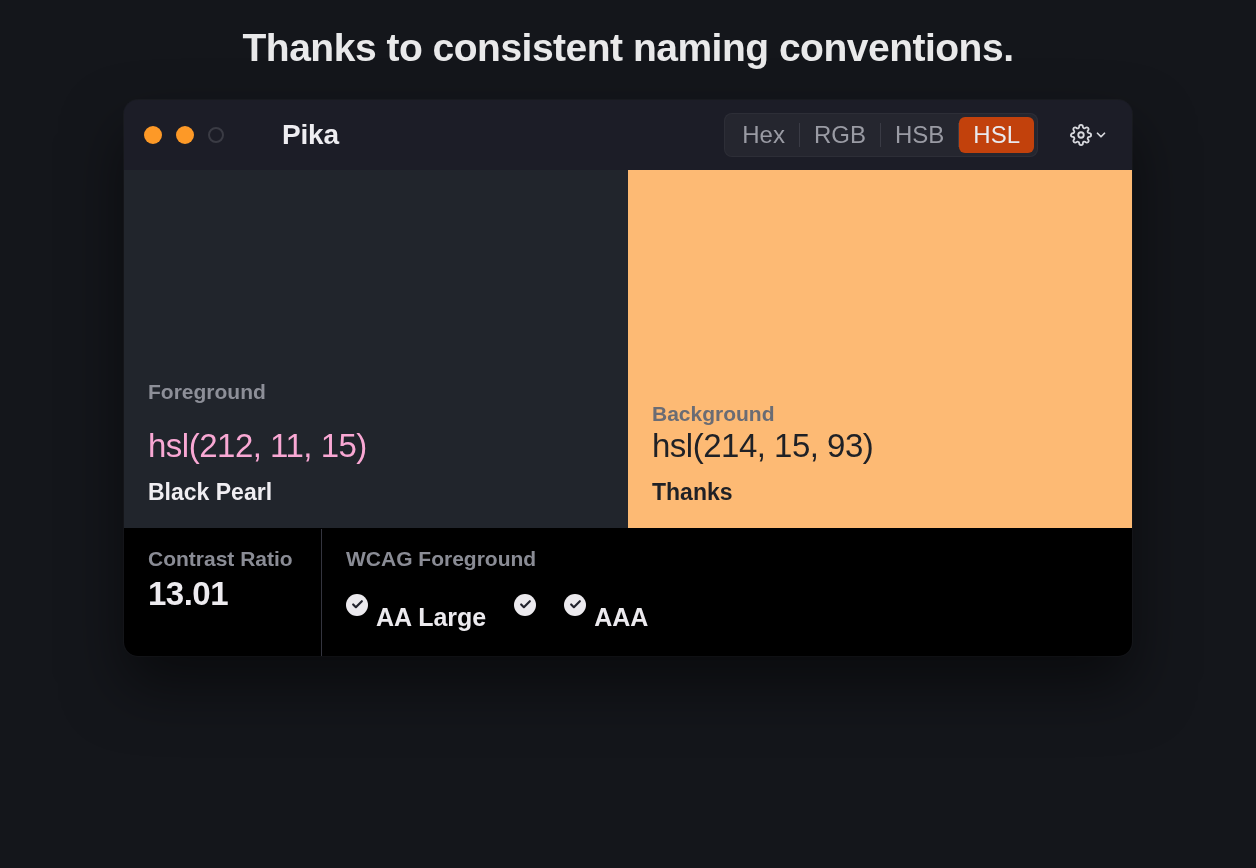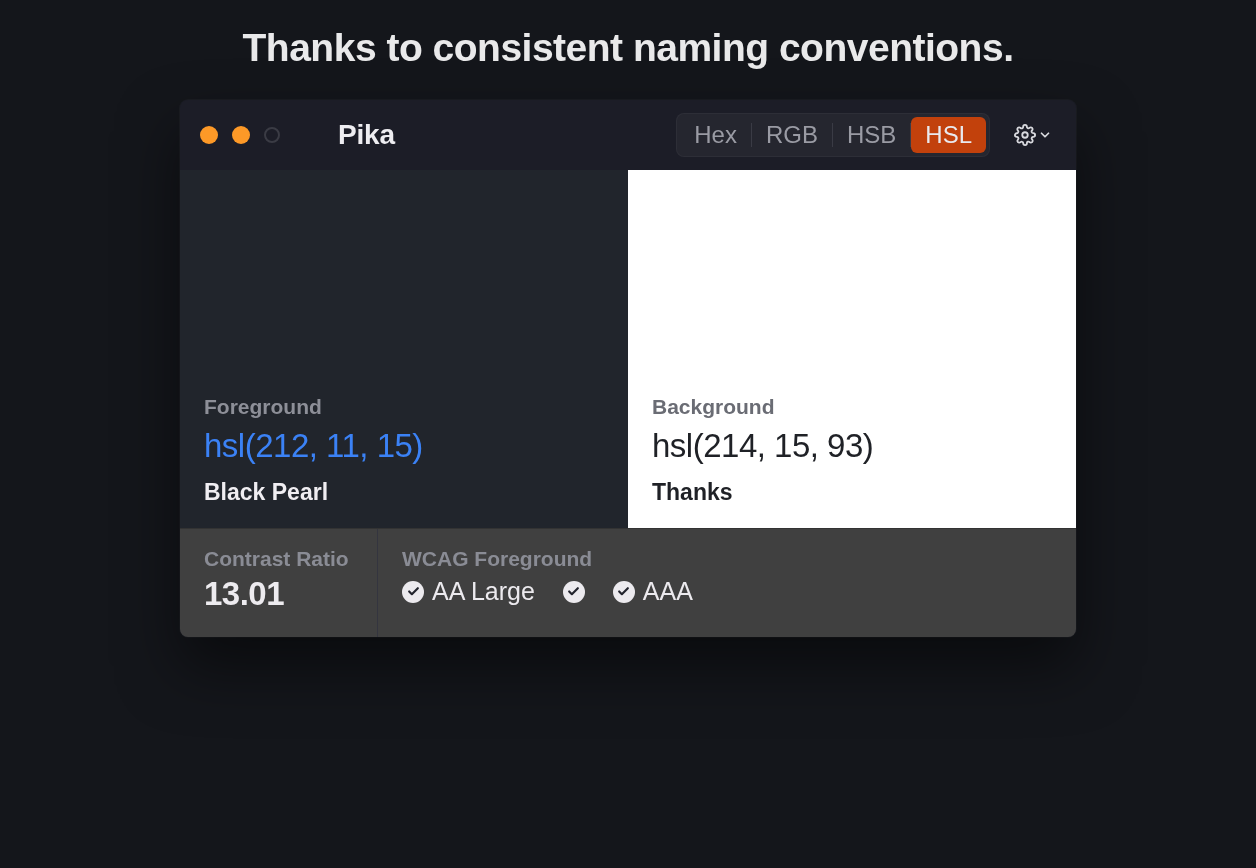--- a/index.html
+++ b/index.html
@@ -23,24 +23,24 @@
       color: #e9e9ea;
       font-size: 39px;
       font-weight: 600;
       text-align: center;
       margin-top: 18px;
       line-height: 1.55;
       letter-spacing: -0.5px;
     }
     
     .app-window {
-      width: 896px;
+      width: 1008px;
       margin-top: 22px;
       background: #1c1d27;
-      border-radius: 8px;
+      border-radius: 14px;
       box-shadow: 0 30px 60px rgba(0,0,0,0.5), 0 0 0 1px rgba(255,255,255,0.03);
       overflow: hidden;
     }
     
     .titlebar {
       height: 70px;
       display: flex;
       align-items: center;
       padding: 0 20px;
       background: #1c1d27;
@@ -72,21 +72,21 @@
       font-size: 28px;
       font-weight: 600;
       margin-left: 58px;
       letter-spacing: -0.2px;
     }
     
     .titlebar-right {
       margin-left: auto;
       display: flex;
       align-items: center;
-      gap: 20px;
+      gap: 28px;
     }
     
     .format-segmented {
       display: flex;
       background: #25262f;
       border-radius: 8px;
       padding: 3px;
       border: 1px solid rgba(255,255,255,0.04);
     }
     
@@ -144,53 +144,53 @@
       flex-direction: column;
       justify-content: flex-end;
       padding: 22px 24px;
     }
     
     .color-panel.fg {
       background: #21252c;
     }
     
     .color-panel.bg {
-      background: #ffffff;
+      background: #fdba74;
     }
     
     .panel-label {
       font-size: 21px;
       font-weight: 600;
-      margin-bottom: 8px;
+      margin-bottom: 1px;
     }
     
     .fg .panel-label { color: #8d8f98; }
     .bg .panel-label { color: #6a6c74; }
     
     .panel-value {
       font-size: 33px;
       font-weight: 400;
       letter-spacing: -0.5px;
       margin-bottom: 14px;
     }
     
-    .fg .panel-value { color: #3b82f6; }
+    .fg .panel-value { color: #f9a8d4; margin-top: 22px; }
     .bg .panel-value { color: #1f2126; }
     
     .panel-name {
       font-size: 23px;
       font-weight: 700;
     }
     
     .fg .panel-name { color: #f0eef2; }
     .bg .panel-name { color: #1f2126; }
     
     .footer {
       display: flex;
-      background: #404040;
+      background: #000000;
       border-top: 1px solid rgba(0,0,0,0.2);
     }
     
     .footer-section {
       padding: 18px 24px 24px 24px;
     }
     
     .footer-section.ratio {
       border-right: 1px solid #34353f;
       min-width: 198px;
@@ -235,21 +235,22 @@
     }
     
     .check-badge svg {
       width: 13px;
       height: 13px;
     }
     
     .compliance-text {
       color: #eceaee;
       font-size: 25px;
-      font-weight: 400;
+      font-weight: 700;
+      margin-top: 26px;
     }
   </style>
 </head>
 <body>
 
 <h1 class="headline">Thanks to consistent naming conventions.</h1>
 
 <div class="app-window">
 
   <div class="titlebar">

